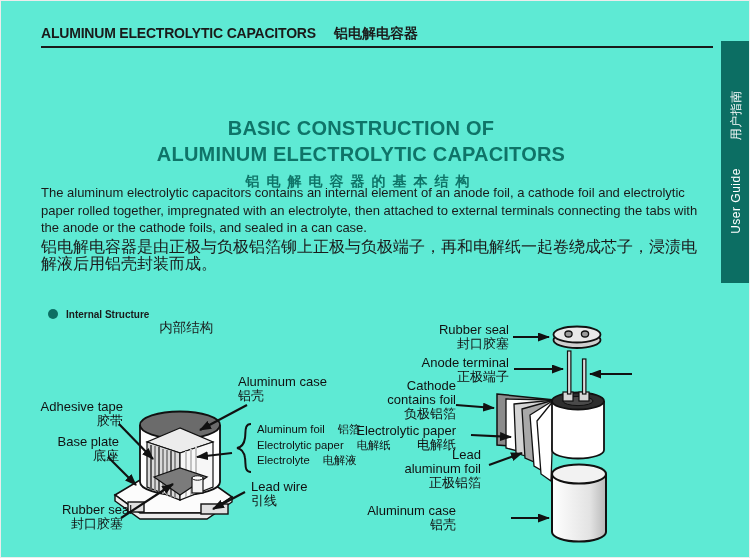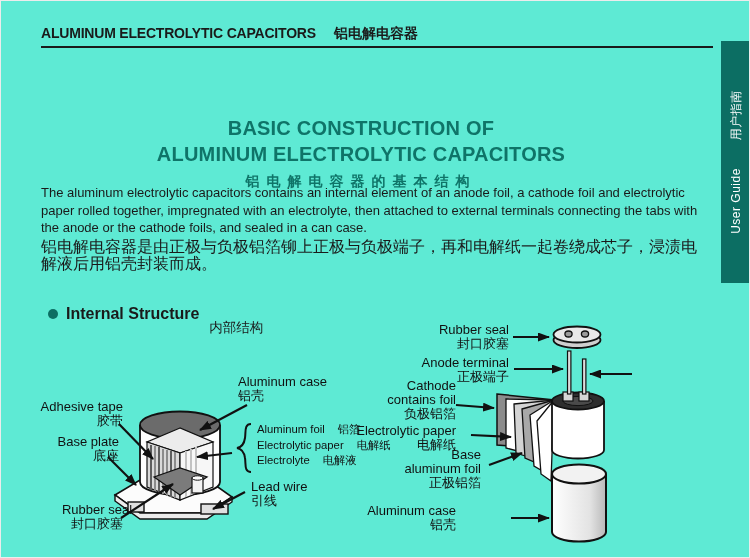--- a/index.html
+++ b/index.html
@@ -23,21 +23,21 @@
   
   .title{position:absolute;left:0;top:80px;width:720px;text-align:center;color:#0f7468;margin-top:34px;}
   .title .l{font-size:20px;font-weight:bold;line-height:26px;letter-spacing:0.2px;}
   .title .lzh{font-size:14px;font-weight:bold;line-height:26px;letter-spacing:7px;margin-top:1px;}
   
   .intro-en{position:absolute;left:40px;top:183px;width:668px;font-size:13px;line-height:17.6px;}
   .intro-zh{position:absolute;left:40px;top:237px;width:668px;font-size:16px;line-height:17px;}
   
   .section{position:absolute;left:47px;top:290px;display:flex;align-items:center;}
   .bullet{width:10px;height:10px;border-radius:50%;background:#0c6e63;margin-right:8px;flex:0 0 auto;}
-  .section .en{font-size:16px;font-weight:bold;}
+  .section .en{font-size:10px;font-weight:bold;}
   .section .zh{font-size:13.5px;margin-left:10px;margin-top:28px;}
   
   .lbl{position:absolute;font-size:13px;line-height:13.8px;color:#111;}
   .lbl .ln{display:block;}
   .tr{text-align:right;}
   .tc{text-align:center;}
   .rows{position:absolute;font-size:11.3px;line-height:15.6px;color:#111;white-space:nowrap;}
   .rows .zh{margin-left:13px;}
   .rows .row{display:block;}
   svg.overlay{position:absolute;left:0;top:0;pointer-events:none;}
@@ -202,21 +202,21 @@
   </div>
   <div class="lbl tr" style="left:378px;top:378px;width:77px;">
     <span>Cathode contains foil</span>
     <span class="ln">负极铝箔</span>
   </div>
   <div class="lbl tr" style="left:355px;top:423px;width:100px;">
     <span class="ln">Electrolytic paper</span>
     <span class="ln">电解纸</span>
   </div>
   <div class="lbl tr" style="left:403px;top:447px;width:77px;">
-    <span>Base aluminum foil</span>
+    <span>Lead aluminum foil</span>
     <span class="ln">正极铝箔</span>
   </div>
   <div class="lbl tr" style="left:355px;top:503px;width:100px;">
     <span class="ln">Aluminum case</span>
     <span class="ln">铝壳</span>
   </div>
 
 </div>
 
 </body></html>

